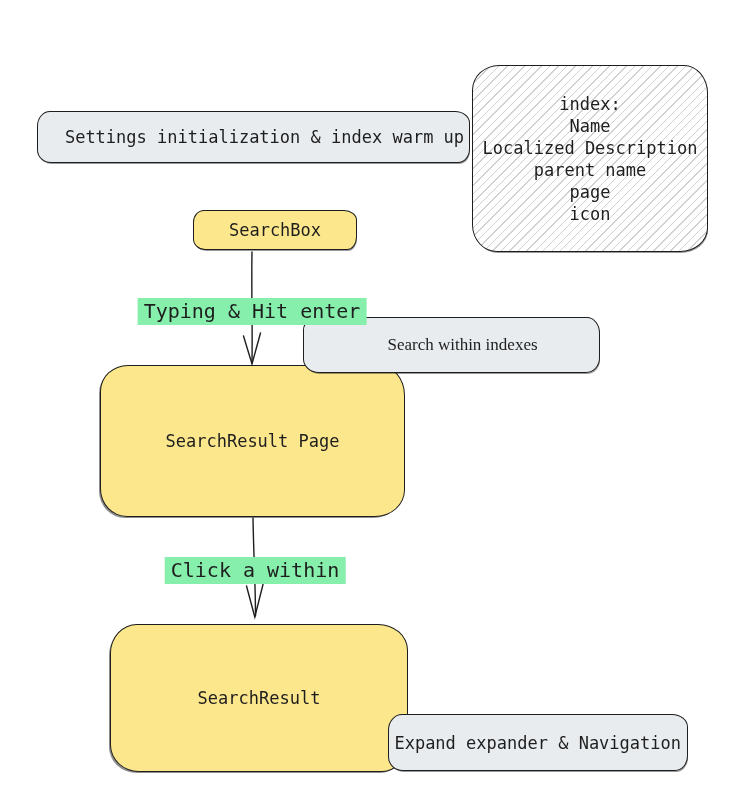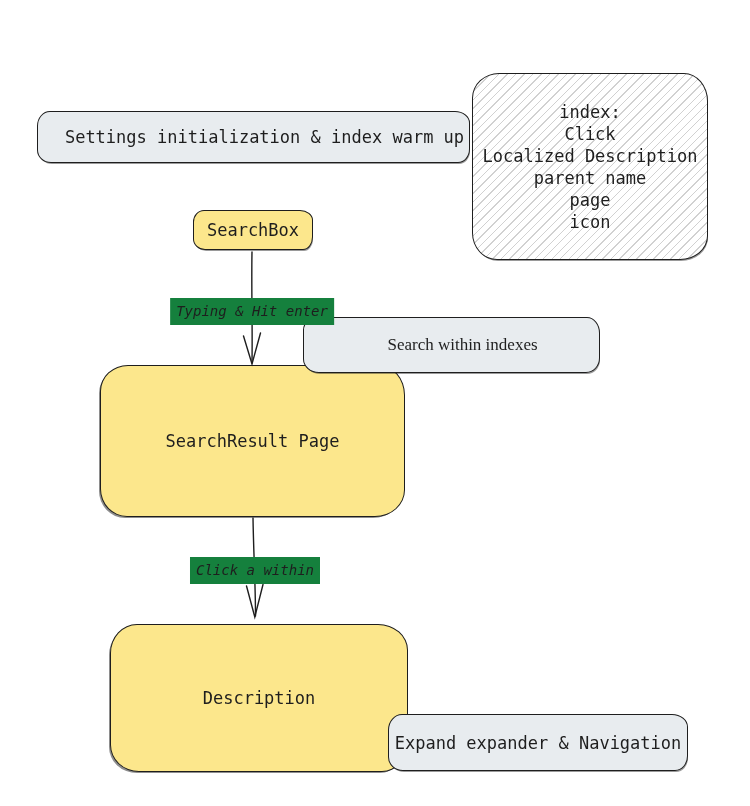--- a/index.html
+++ b/index.html
@@ -34,32 +34,30 @@
   .node.hatch  {
     background-color: #ffffff;
     background-image: repeating-linear-gradient(
       135deg,
       rgba(90,90,90,0.28) 0px,
       rgba(90,90,90,0.28) 1px,
       transparent 1px,
       transparent 6px
     );
     flex-direction: column;
-    margin-top: 8px;
   }
   .edge-label {
     position: absolute;
-    background: #15803d;
-    font-size: 14px;
+    background: #86efac;
+    font-size: 20px;
     line-height: 21px;
     padding: 3px 6px;
     white-space: nowrap;
     z-index: 4;
     transform: translateX(-50%);
-    font-style: italic;
   }
   .arrows {
     position: absolute;
     left: 0; top: 0;
     width: 750px; height: 806px;
     z-index: 2;
     pointer-events: none;
   }
   .z1 { z-index: 1; }
   .z2 { z-index: 2; }
@@ -69,28 +67,28 @@
 <body>
 
 <div class="canvas">
 
   <div class="node gray z1" style="left:37px; top:111px; width:433px; height:52px; border-radius:13px 15px 12px 14px / 15px 12px 14px 13px;">
     <span>Settings initialization &amp; index warm up</span>
   </div>
 
   <div class="node hatch z2" style="left:472px; top:65px; width:236px; height:187px; border-radius:27px 24px 28px 25px / 25px 28px 24px 27px;">
     <div>index:</div>
-    <div>Click</div>
+    <div>Name</div>
     <div>Localized Description</div>
     <div>parent name</div>
     <div>page</div>
     <div>icon</div>
   </div>
 
-  <div class="node yellow z1" style="left:193px; top:210px; width:120px; height:40px; border-radius:11px 13px 10px 12px / 12px 10px 13px 11px;">
+  <div class="node yellow z1" style="left:193px; top:210px; width:164px; height:40px; border-radius:11px 13px 10px 12px / 12px 10px 13px 11px;">
     <span>SearchBox</span>
   </div>
 
   <svg class="arrows" viewBox="0 0 750 806">
     <g stroke="#1e1e1e" stroke-width="1.4" fill="none" stroke-linecap="round">
       <path d="M252 252 C 251.3 288, 252.6 325, 252 363"></path>
       <path d="M243.5 336 L252 364 L260.5 333"></path>
     </g>
     <g stroke="#1e1e1e" stroke-width="1.4" fill="none" stroke-linecap="round">
       <path d="M253 518 C 253.5 552, 255.5 584, 255.5 616"></path>
@@ -104,20 +102,20 @@
     <span>Search within indexes</span>
   </div>
 
   <div class="node yellow z1" style="left:100px; top:365px; width:305px; height:152px; border-radius:28px 26px 30px 27px / 26px 30px 27px 28px; box-shadow:-2px 2px 0 -1px rgba(30,30,30,0.5);">
     <span>SearchResult Page</span>
   </div>
 
   <div class="edge-label" style="left:255px; top:557px;">Click a within</div>
 
   <div class="node yellow z1" style="left:110px; top:624px; width:298px; height:148px; border-radius:27px 30px 26px 29px / 29px 26px 30px 27px; box-shadow:-2px 2px 0 -1px rgba(30,30,30,0.5);">
-    <span>Description</span>
+    <span>SearchResult</span>
   </div>
 
-  <div class="node gray z3" style="left:388px; top:714px; width:300px; height:57px; padding:0 0; border-radius:14px 16px 13px 15px / 16px 13px 15px 14px;">
+  <div class="node gray z3" style="left:388px; top:714px; width:300px; height:57px; padding:0 6px; border-radius:14px 16px 13px 15px / 16px 13px 15px 14px;justify-content:flex-end;">
     <span>Expand expander &amp; Navigation</span>
   </div>
 
 </div>
 
 </body></html>

